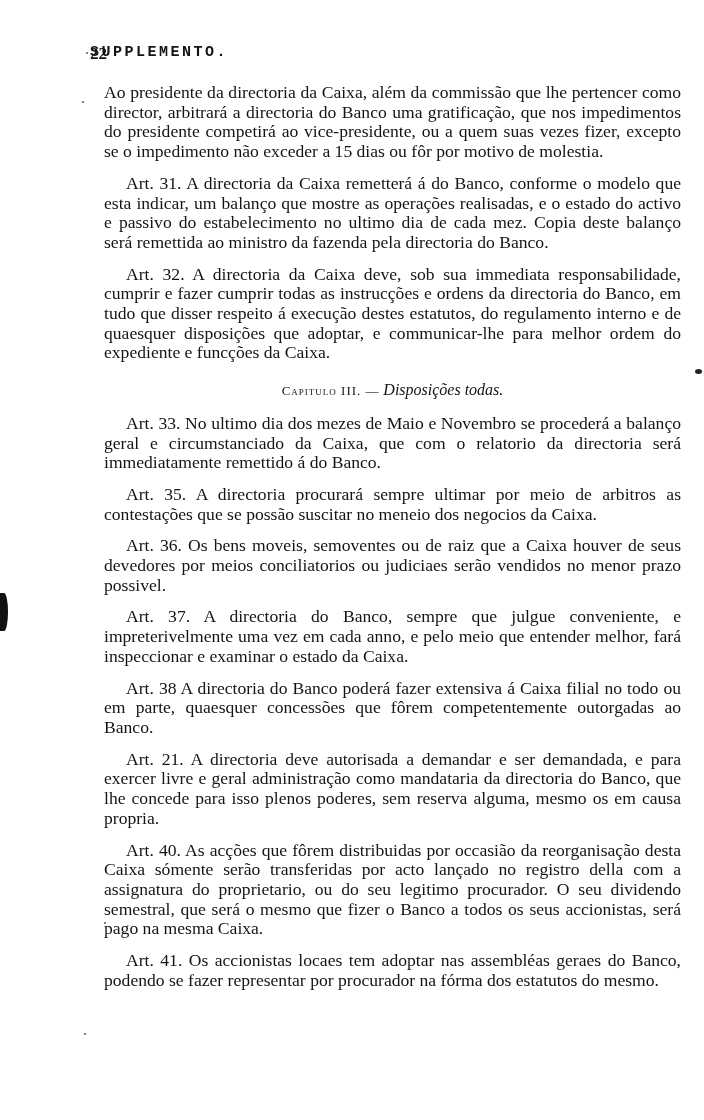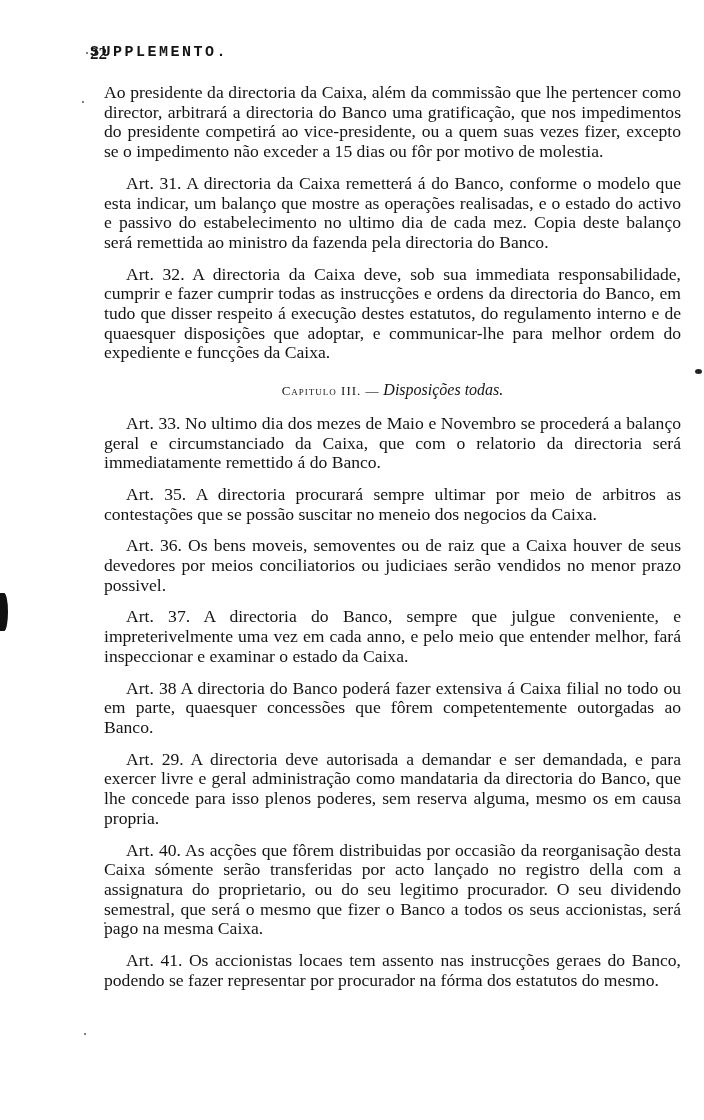--- a/index.html
+++ b/index.html
@@ -94,32 +94,32 @@
       <span class="art-label">Art. 37.</span>
       <span>A directoria do Banco, sempre que julgue conveniente, e impreterivelmente uma vez em cada anno, e pelo meio que entender melhor, fará inspeccionar e examinar o estado da Caixa.</span>
     </p>
 
     <p class="para art">
       <span class="art-label">Art. 38</span>
       <span>A directoria do Banco poderá fazer extensiva á Caixa filial no todo ou em parte, quaesquer concessões que fôrem competentemente outorgadas ao Banco.</span>
     </p>
 
     <p class="para art">
-      <span class="art-label">Art. 29.</span>
+      <span class="art-label">Art. 21.</span>
       <span>A directoria deve autorisada a demandar e ser demandada, e para exercer livre e geral administração como mandataria da directoria do Banco, que lhe concede para isso plenos poderes, sem reserva alguma, mesmo os em causa propria.</span>
     </p>
 
     <p class="para art">
       <span class="art-label">Art. 40.</span>
       <span>As acções que fôrem distribuidas por occasião da reorganisação desta Caixa sómente serão transferidas por acto lançado no registro della com a assignatura do proprietario, ou do seu legitimo procurador. O seu dividendo semestral, que será o mesmo que fizer o Banco a todos os seus accionistas, será pago na mesma Caixa.</span>
     </p>
 
     <p class="para art">
       <span class="art-label">Art. 41.</span>
-      <span>Os accionistas locaes tem assento nas instrucções geraes do Banco, podendo se fazer representar por procurador na fórma dos estatutos do mesmo.</span>
+      <span>Os accionistas locaes tem adoptar nas assembléas geraes do Banco, podendo se fazer representar por procurador na fórma dos estatutos do mesmo.</span>
     </p>
   </div>
 
   <div class="blot-left"></div>
   <div class="blot-right"></div>
   <div class="dot" style="left:86px; top:52px;"></div>
   <div class="dot" style="left:82px; top:101px;"></div>
   <div class="dot" style="left:104px; top:922px;"></div>
   <div class="dot" style="left:84px; top:1033px;"></div>
 </div>

